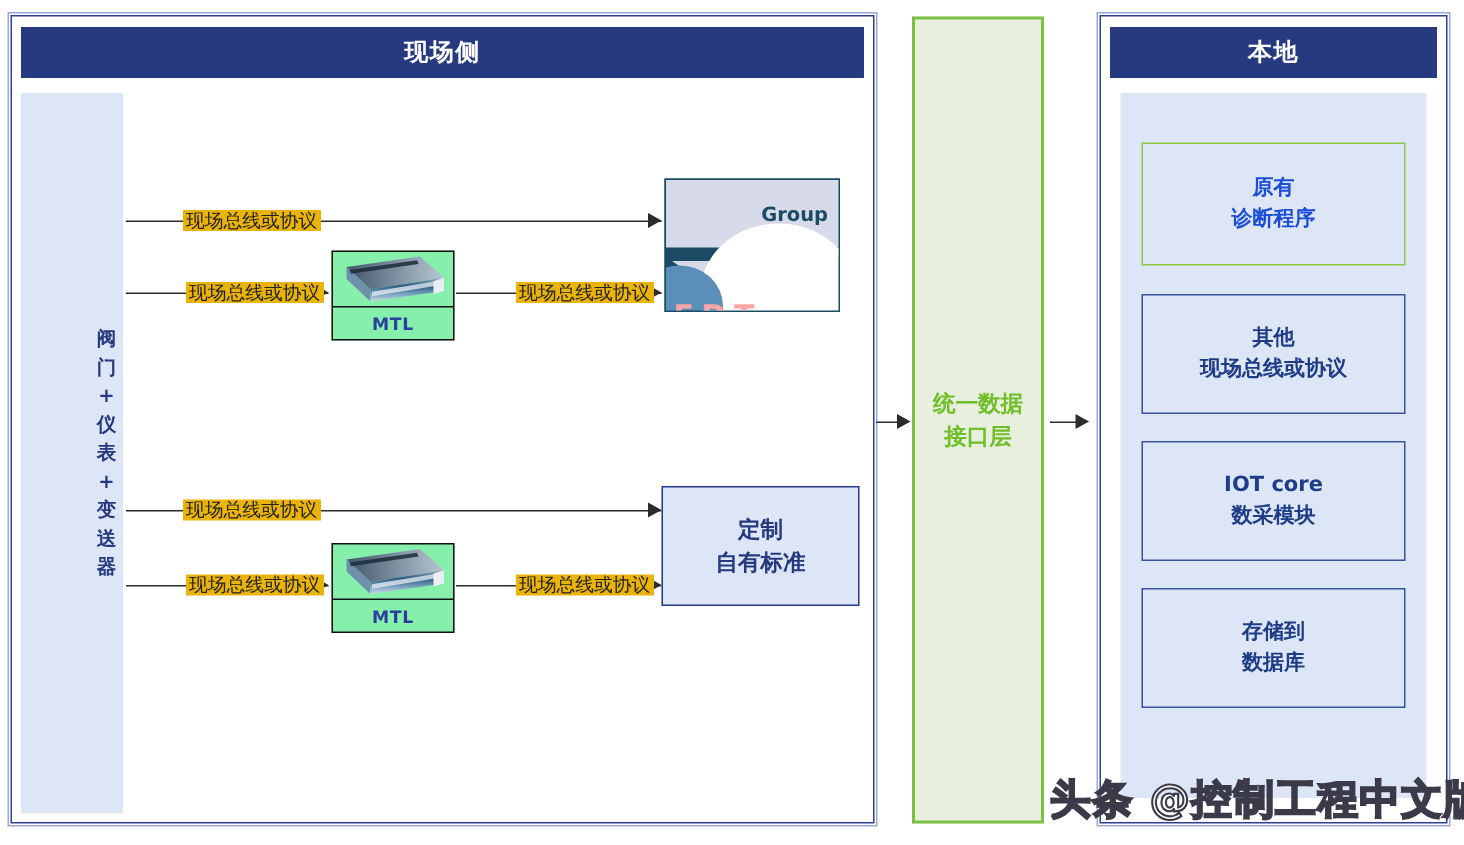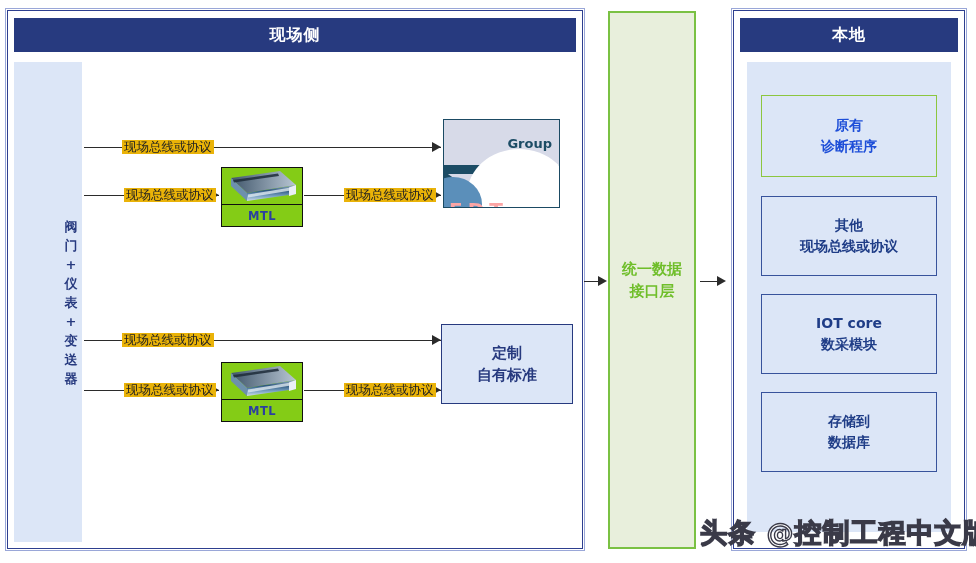--- a/index.html
+++ b/index.html
@@ -64,21 +64,21 @@
     line-height:14px;
     white-space:nowrap;
     transform:translateY(-50%);
     margin-left:26px;
   }
 
   
   .mtl-box{
     position:absolute;width:82px;height:60px;
     border:1.5px solid #0f0f0f;
-    background:#84cc16;
+    background:#86efac;
     box-sizing:border-box;
     text-decoration:underline;
   }
   .mtl-img{
     position:relative;width:100%;height:37px;overflow:hidden;
   }
   .mtl-cap{
     position:absolute;left:0;right:0;bottom:0;height:21px;
     border-top:1.5px solid #0f0f0f;
     display:flex;align-items:center;justify-content:center;

